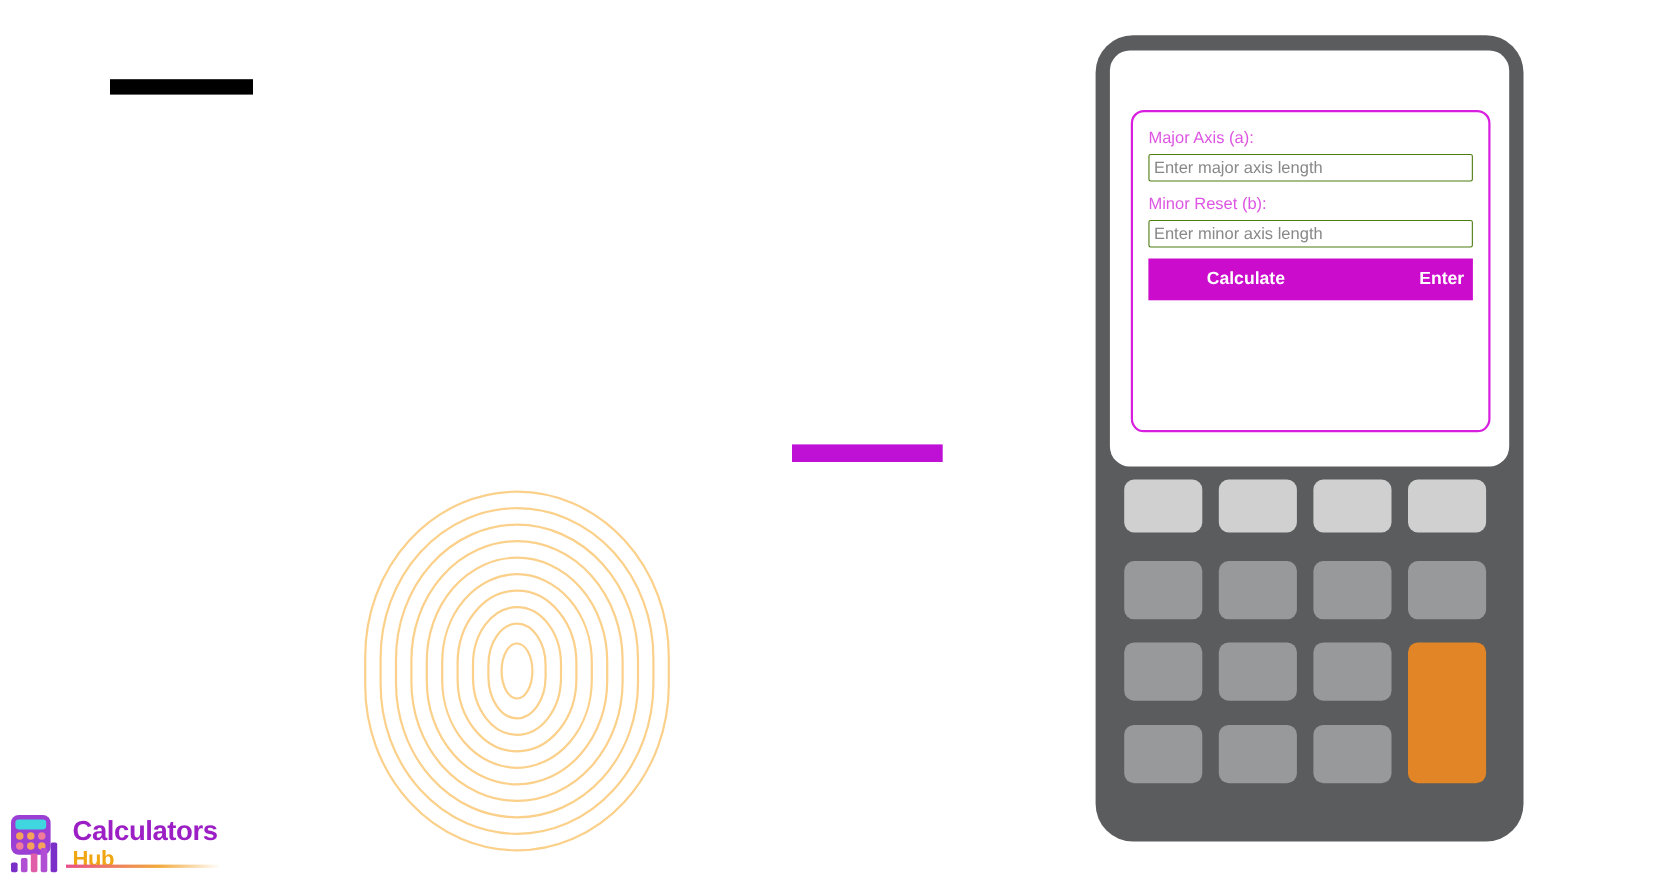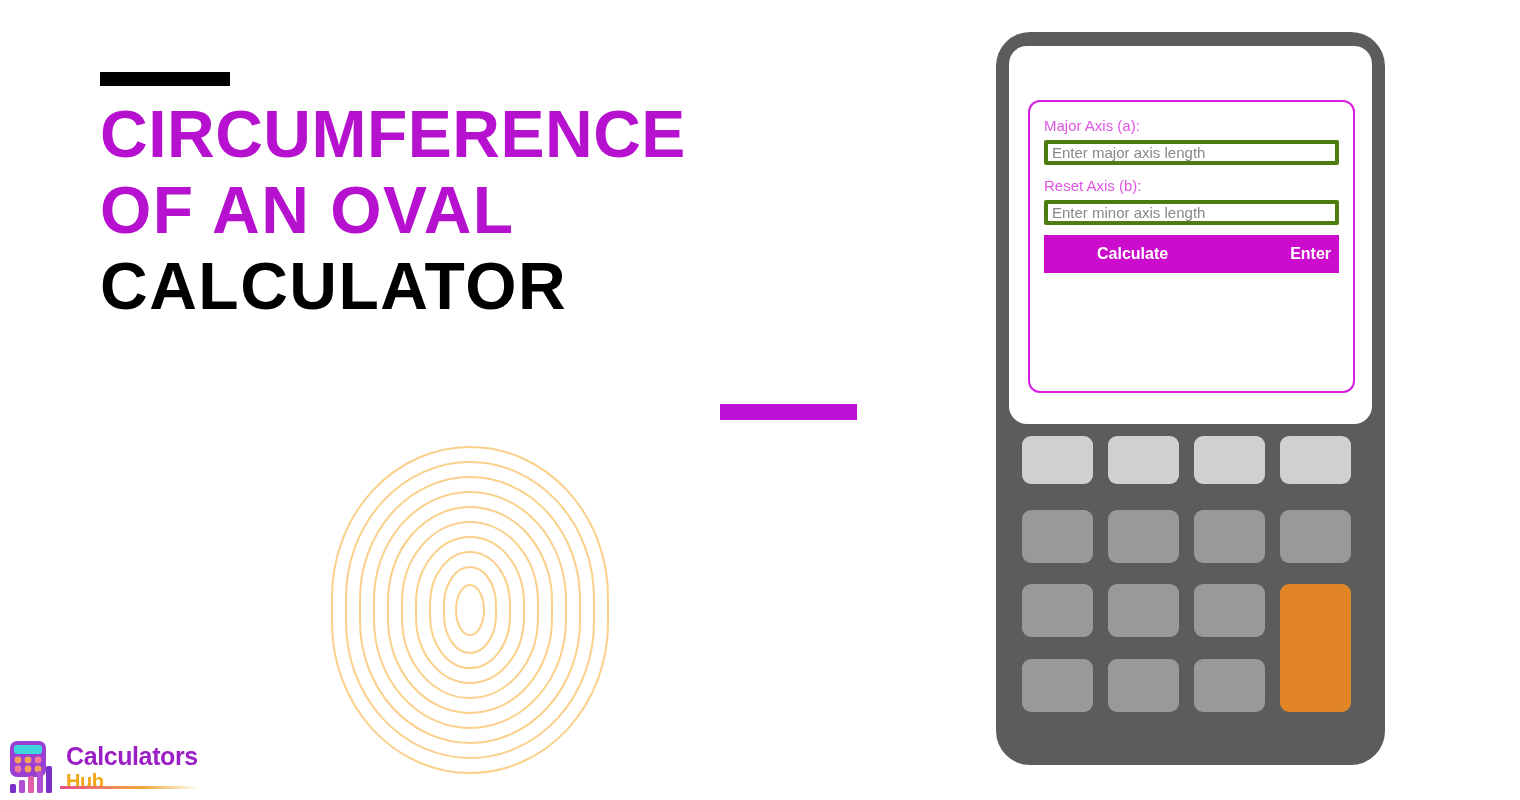--- a/index.html
+++ b/index.html
@@ -157,21 +157,21 @@
     font-size: 15px;
     color: #dd55e2;
     margin: 0 0 3px 0;
     line-height: 22px;
   }
   .text-input {
     display: block;
     box-sizing: border-box;
     width: 100%;
     height: 25px;
-    border: 4px solid #4d7c0f;
+    border: 1px solid #4d7c0f;
     border-radius: 2px;
     background: #ffffff;
     font-family: "Liberation Sans", sans-serif;
     font-size: 15px;
     color: #222222;
     padding: 0 4px;
     outline: none;
   }
   .text-input::placeholder { color: #888888; }
   .field { margin-bottom: 10px; }
@@ -223,25 +223,20 @@
   .key.mid    { background: #97999b; }
   .key.accent { background: #e28526; }
 </style>
 </head>
 <body>
 
 <div class="hero">
 
   <div class="top-dash"></div>
 
-  <div class="title-block">
-    <div class="title-line l1">Circumference</div>
-    <div class="title-line l2">of an Oval</div>
-    <div class="title-line l3">Calculator</div>
-  </div>
 
   <div class="bottom-dash"></div>
 
   <div class="ovals">
     <svg width="280" height="330" viewBox="0 0 280 330" xmlns="http://www.w3.org/2000/svg">
       <g fill="none" stroke="#fbd08a" stroke-width="2">
         <rect x="2" y="2" width="276" height="326" rx="138" ry="150"></rect>
         <rect x="16" y="17" width="248" height="296" rx="124" ry="136"></rect>
         <rect x="30" y="32" width="220" height="266" rx="110" ry="122"></rect>
         <rect x="44" y="47" width="192" height="236" rx="96" ry="108"></rect>
@@ -287,21 +282,21 @@
   <div class="device-screen">
 
     <div class="form-panel">
 
       <div class="field">
         <div class="field-label">Major Axis (a):</div>
         <input class="text-input" type="text" placeholder="Enter major axis length" style="">
       </div>
 
       <div class="field">
-        <div class="field-label">Reset Axis (b):</div>
+        <div class="field-label">Minor Reset (b):</div>
         <input class="text-input" type="text" placeholder="Enter minor axis length" style="">
       </div>
 
       <div class="button-bar">
         <button class="btn btn-calculate">Calculate</button>
         <button class="btn btn-reset">Enter</button>
       </div>
 
 
     </div>

